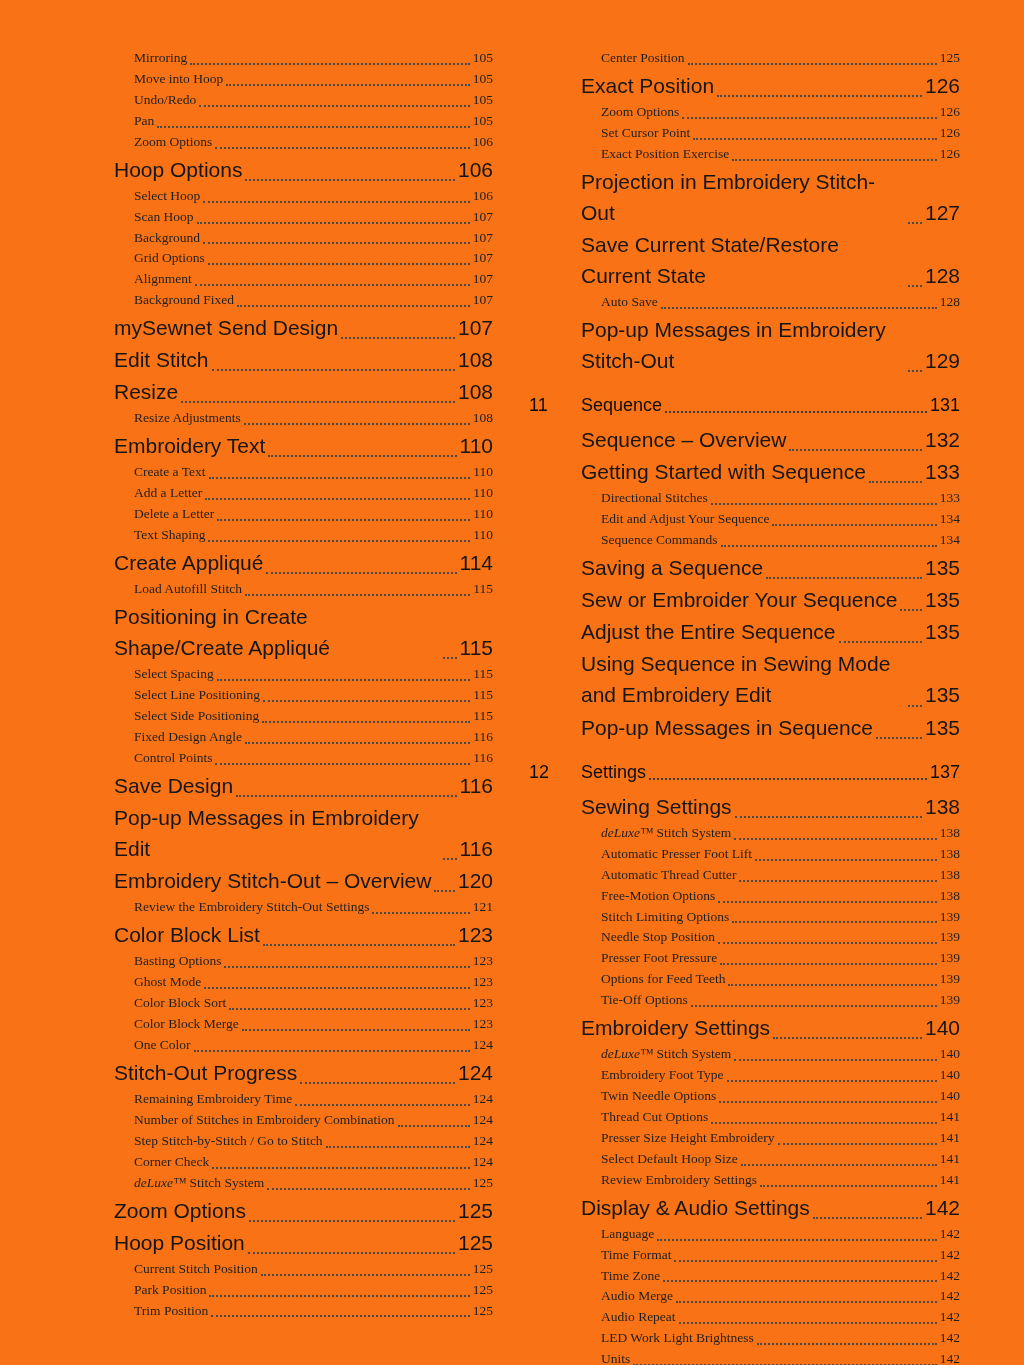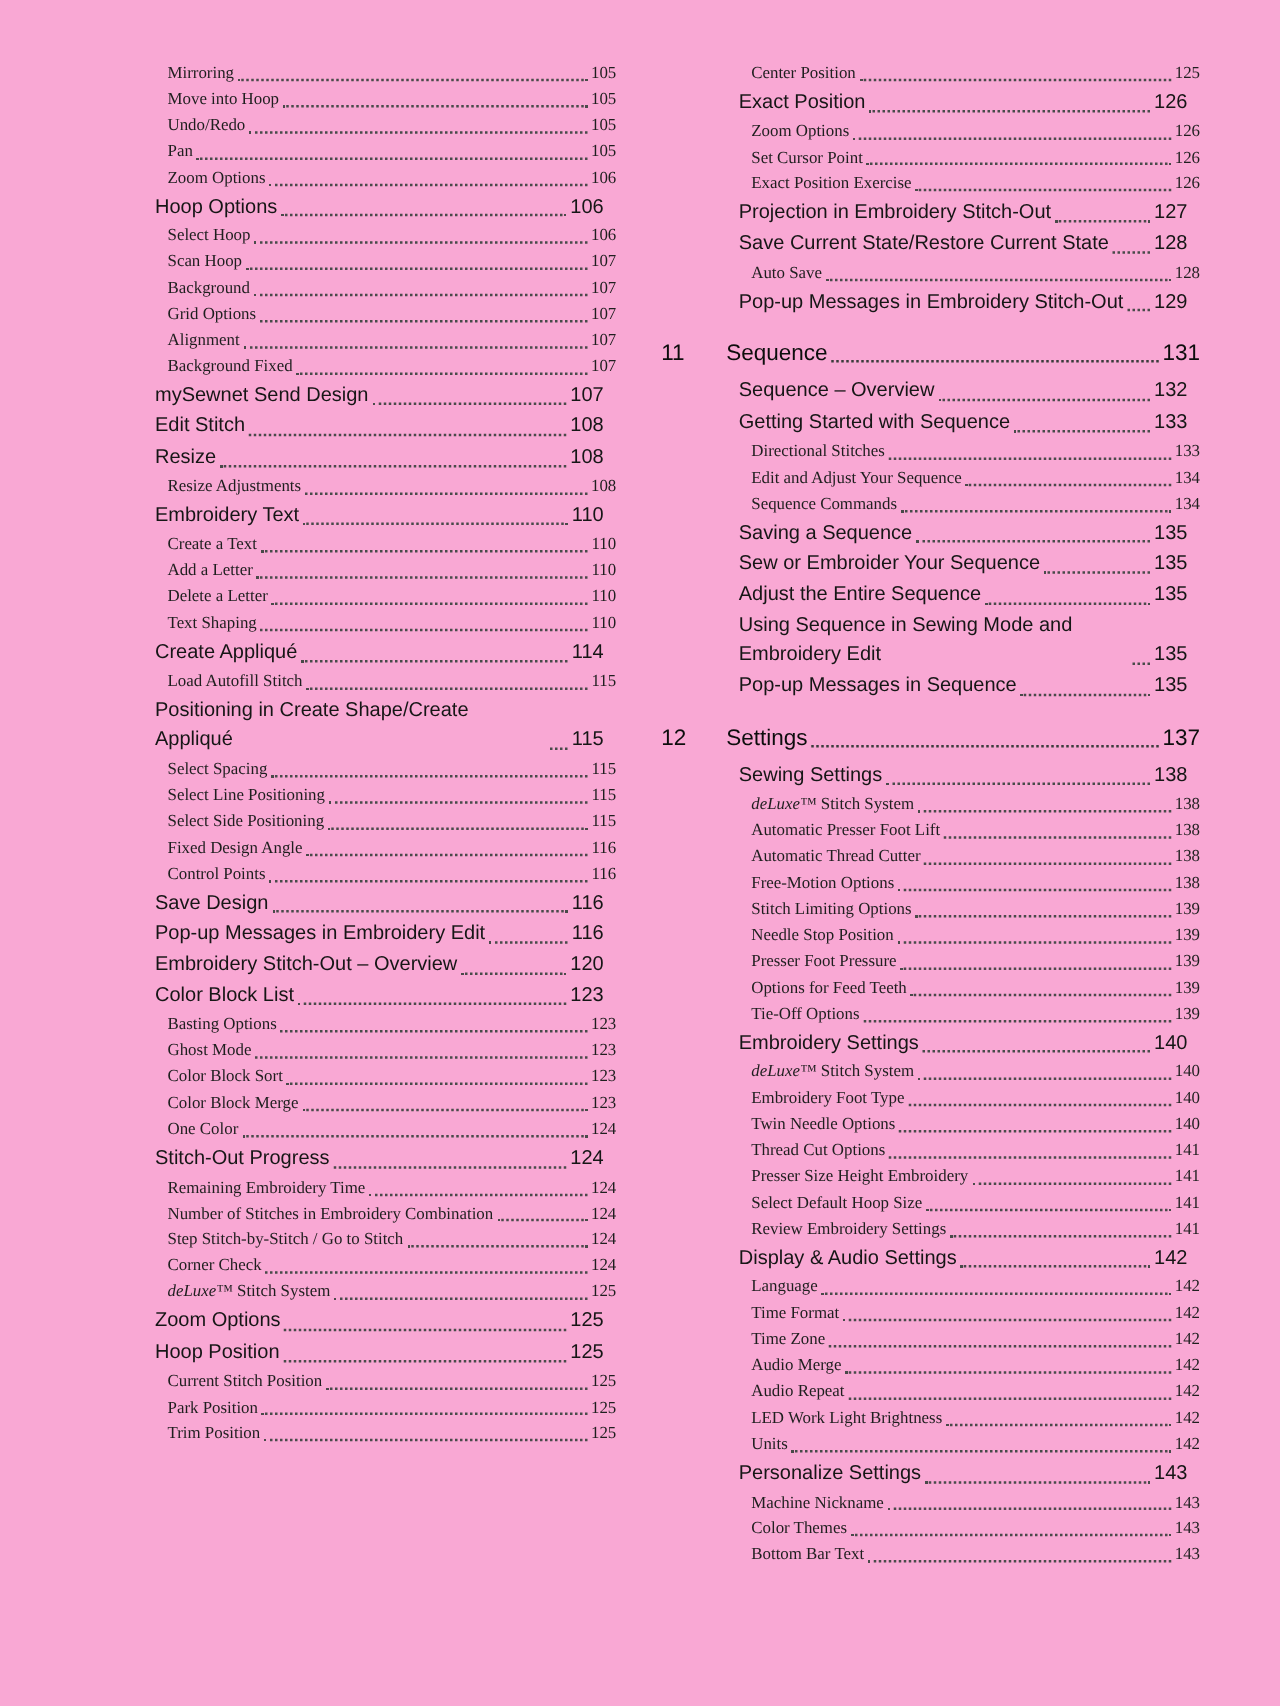--- a/index.html
+++ b/index.html
@@ -12,21 +12,21 @@
     height: 1365px;
     overflow: hidden;
     font-family: "Liberation Sans", sans-serif;
     color: #1c1c1c;
   }
   .page {
     box-sizing: border-box;
     width: 1024px;
     height: 1365px;
     padding: 48px 64px 20px 62px;
-    background: #f9a8d4;
+    background: #f97316;
   }
   .toc-columns {
     display: flex;
     gap: 36px;
   }
   .toc-col {
     flex: 1 1 0;
     min-width: 0;
   }
   .entry {
@@ -51,24 +51,24 @@
   .entry.l3 {
     font-family: "Liberation Serif", serif;
     font-size: 13.5px;
     line-height: 1.55;
     padding-left: 72px;
     color: #1f1f1f;
   }
   
   .entry.l2 {
     font-family: "Liberation Sans", sans-serif;
-    font-size: 16px;
+    font-size: 21px;
     line-height: 1.48;
     padding-left: 52px;
-    margin: 1px 10px;
+    margin: 1px 0;
     color: #161616;
   }
   
   .entry.chapter {
     font-family: "Liberation Sans", sans-serif;
     font-size: 18px;
     font-weight: normal;
     line-height: 1.45;
     padding-left: 0;
     margin-top: 16px;
@@ -246,20 +246,25 @@
         <div class="entry l2">
           <span class="label">Pop-up Messages in Embroidery Edit</span>
           <span class="dots"></span>
           <span class="page-num">116</span>
         </div>
         <div class="entry l2">
           <span class="label">Embroidery Stitch-Out – Overview</span>
           <span class="dots"></span>
           <span class="page-num">120</span>
         </div>
+        <div class="entry l3">
+          <span class="label">Review the Embroidery Stitch-Out Settings</span>
+          <span class="dots"></span>
+          <span class="page-num">121</span>
+        </div>
         <div class="entry l2">
           <span class="label">Color Block List</span>
           <span class="dots"></span>
           <span class="page-num">123</span>
         </div>
         <div class="entry l3">
           <span class="label">Basting Options</span>
           <span class="dots"></span>
           <span class="page-num">123</span>
         </div>

